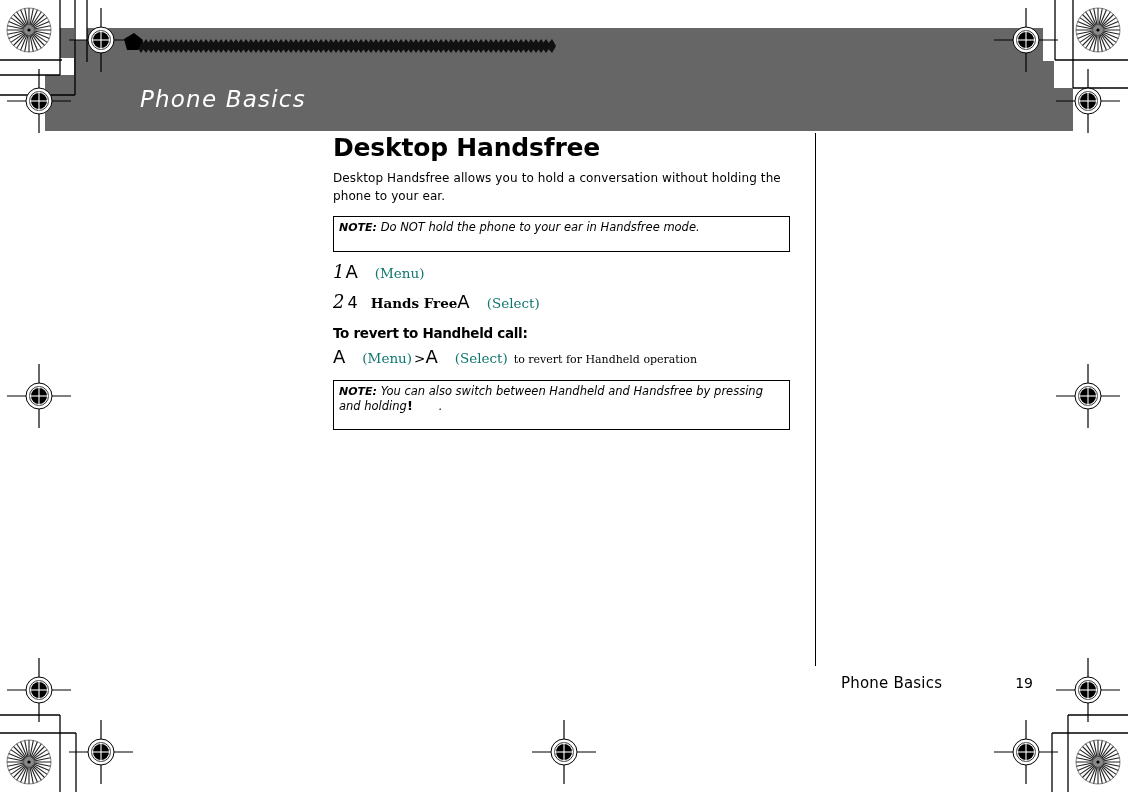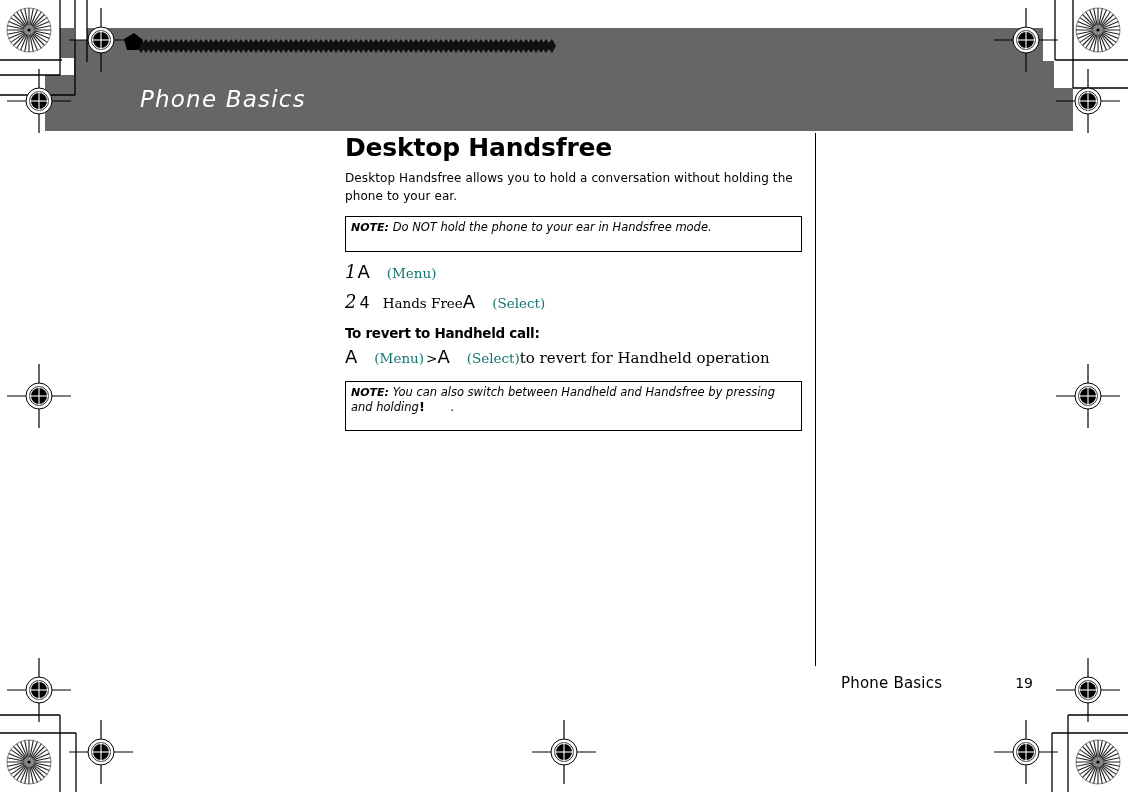--- a/index.html
+++ b/index.html
@@ -109,21 +109,21 @@
     left: 136px;
     top: 38px;
     width: 420px;
     height: 16px;
     z-index: 4;
   }
 
   
   .content {
     position: absolute;
-    left: 345px;
+    left: 333px;
     top: 133px;
     width: 470px;
     z-index: 1;
   }
   .vrule {
     position: absolute;
     left: 815px;
     top: 133px;
     width: 1px;
     height: 533px;
@@ -198,35 +198,36 @@
     line-height: 1;
   }
   .key-caption {
     font-family: "DejaVu Serif", serif;
     font-size: 13.5px;
     color: #0f766e;
     margin-left: 17px;
   }
   .menu-item-name {
     font-family: "DejaVu Serif", serif;
-    font-weight: normal;
+    font-weight: bold;
     font-size: 13.5px;
     color: #000;
     margin-left: 13px;
   }
   .digit-key {
     font-family: "DejaVu Sans", sans-serif;
     font-size: 16px;
     color: #000;
     margin-left: 2px;
   }
   .tail-text {
     font-family: "DejaVu Serif", serif;
-    font-size: 15px;
-    color: #000;
+    font-size: 11px;
+    color: #000;
+    margin-left: 6px;
   }
   .revert-row {
     margin-top: 7px;
     display: flex;
     align-items: baseline;
     white-space: nowrap;
   }
   .gt-sep {
     font-family: "DejaVu Serif", serif;
     font-size: 13.5px;

